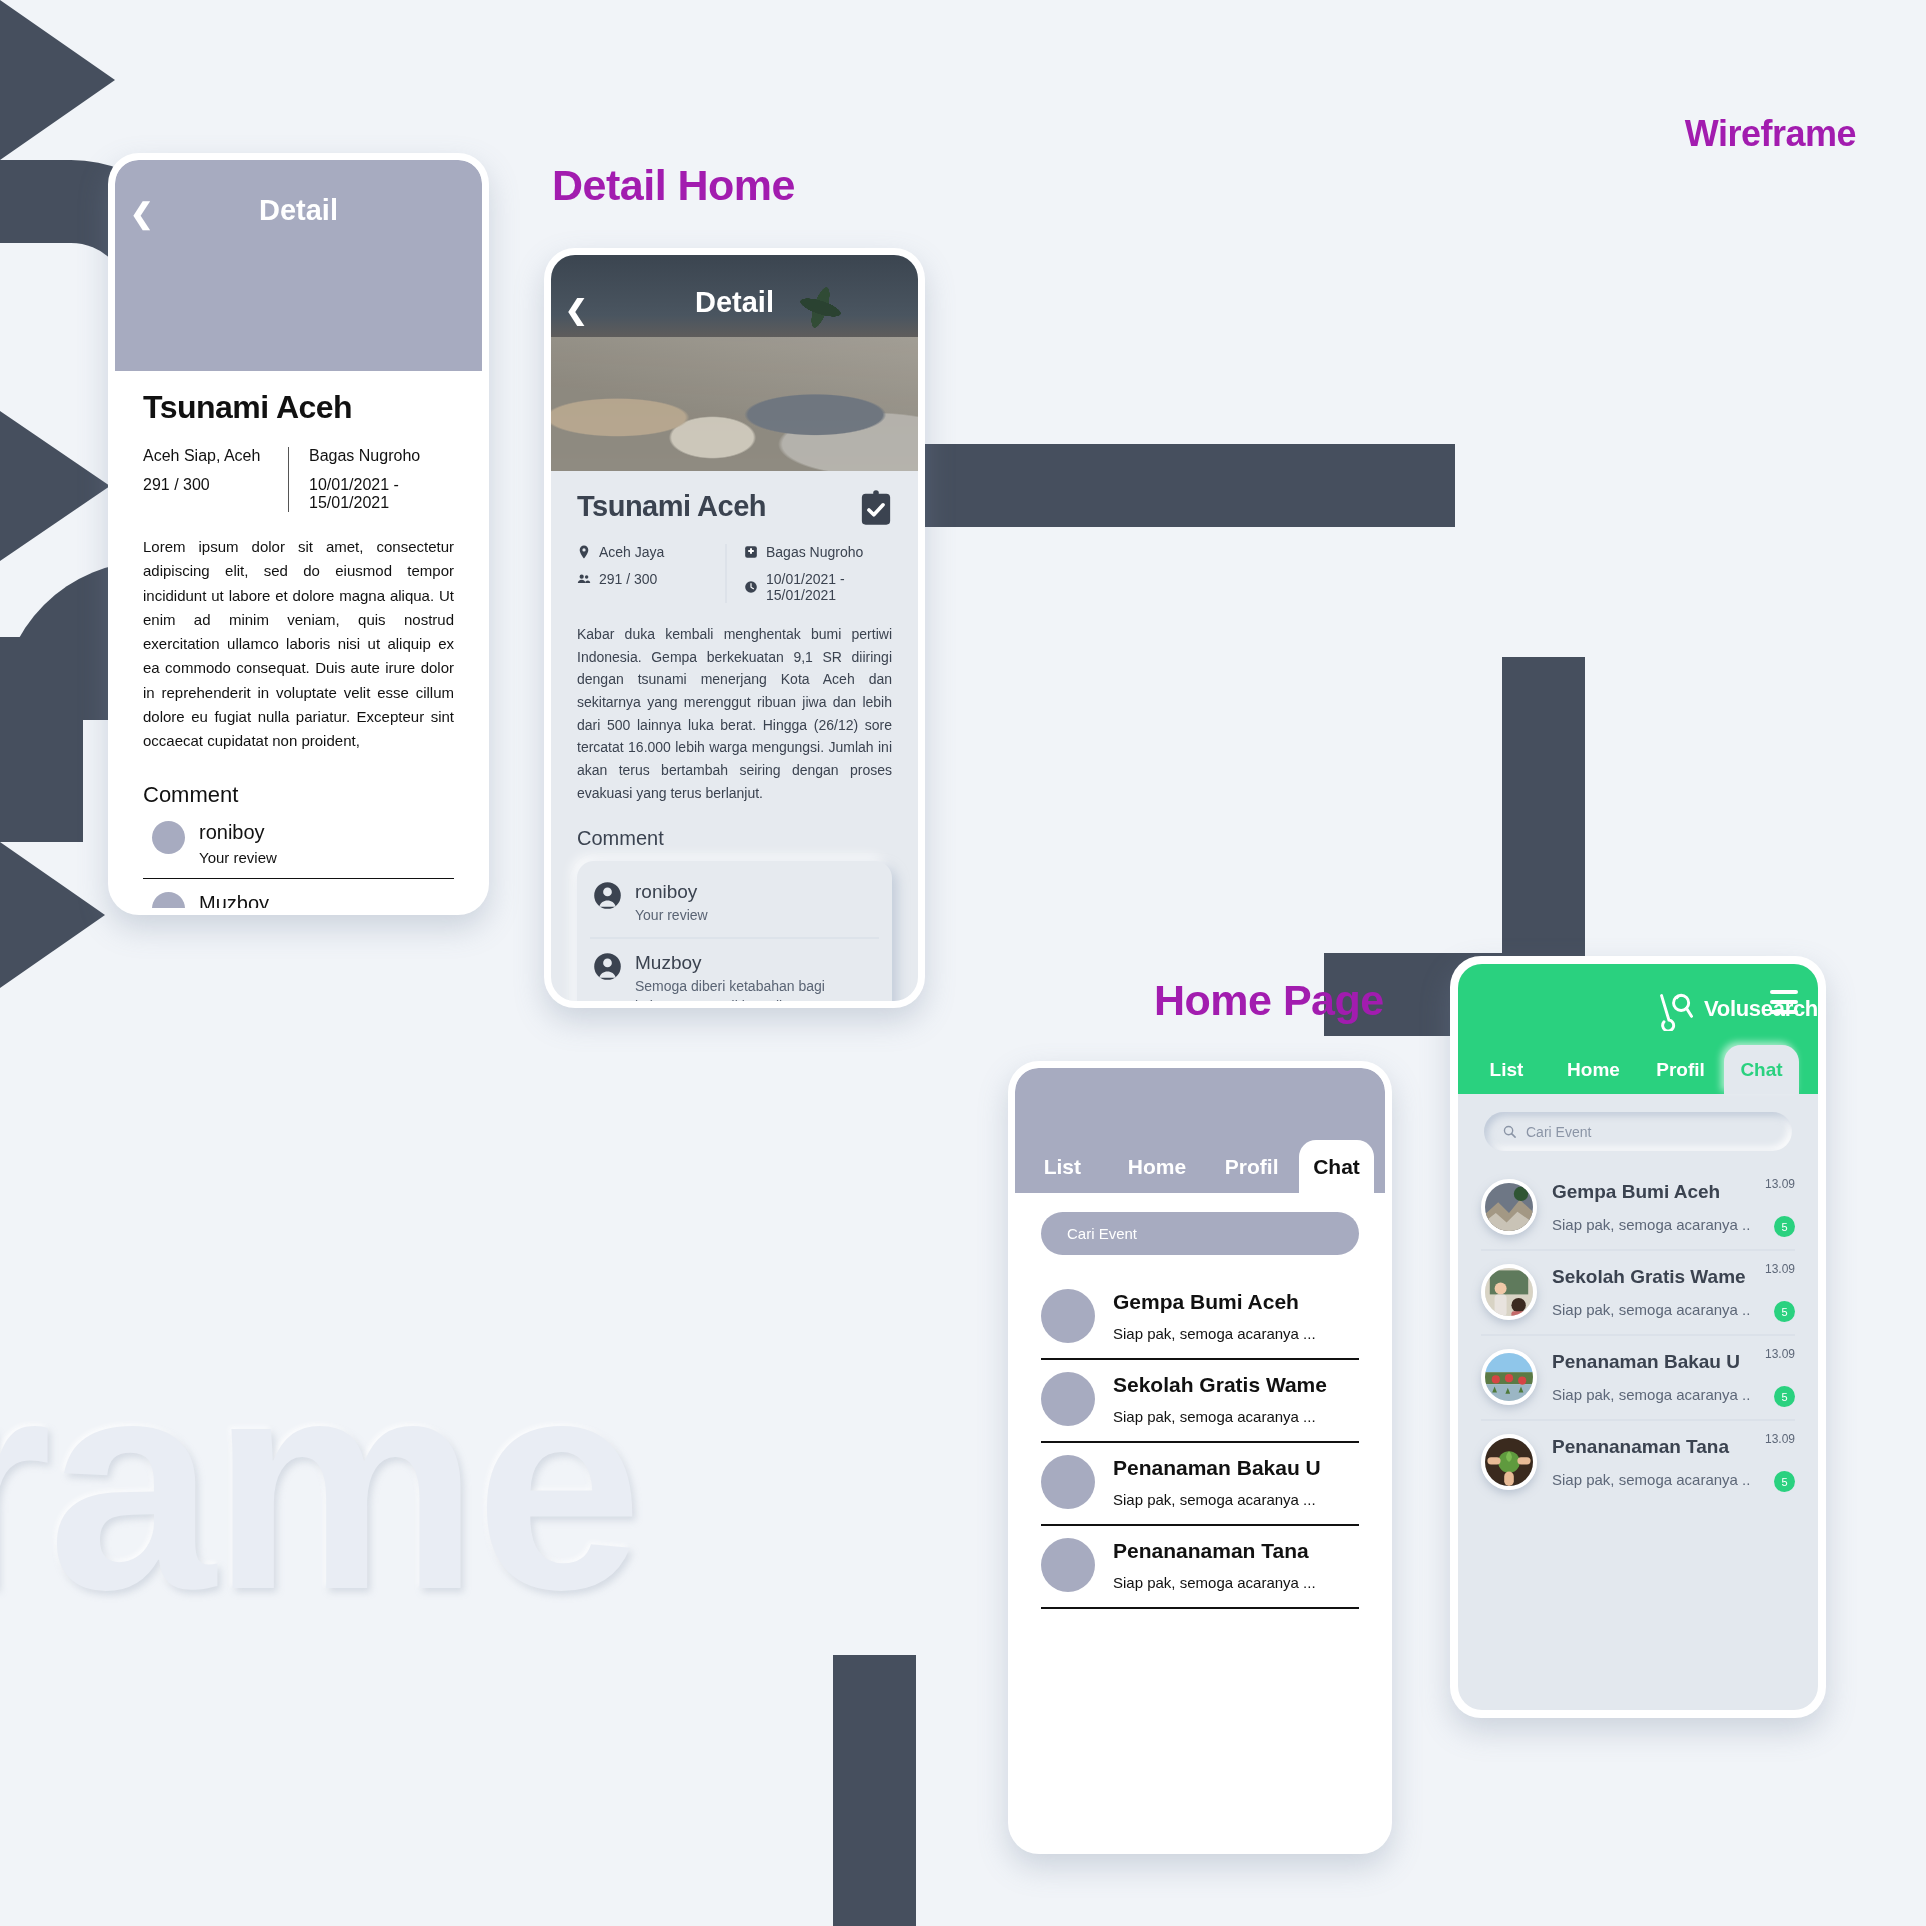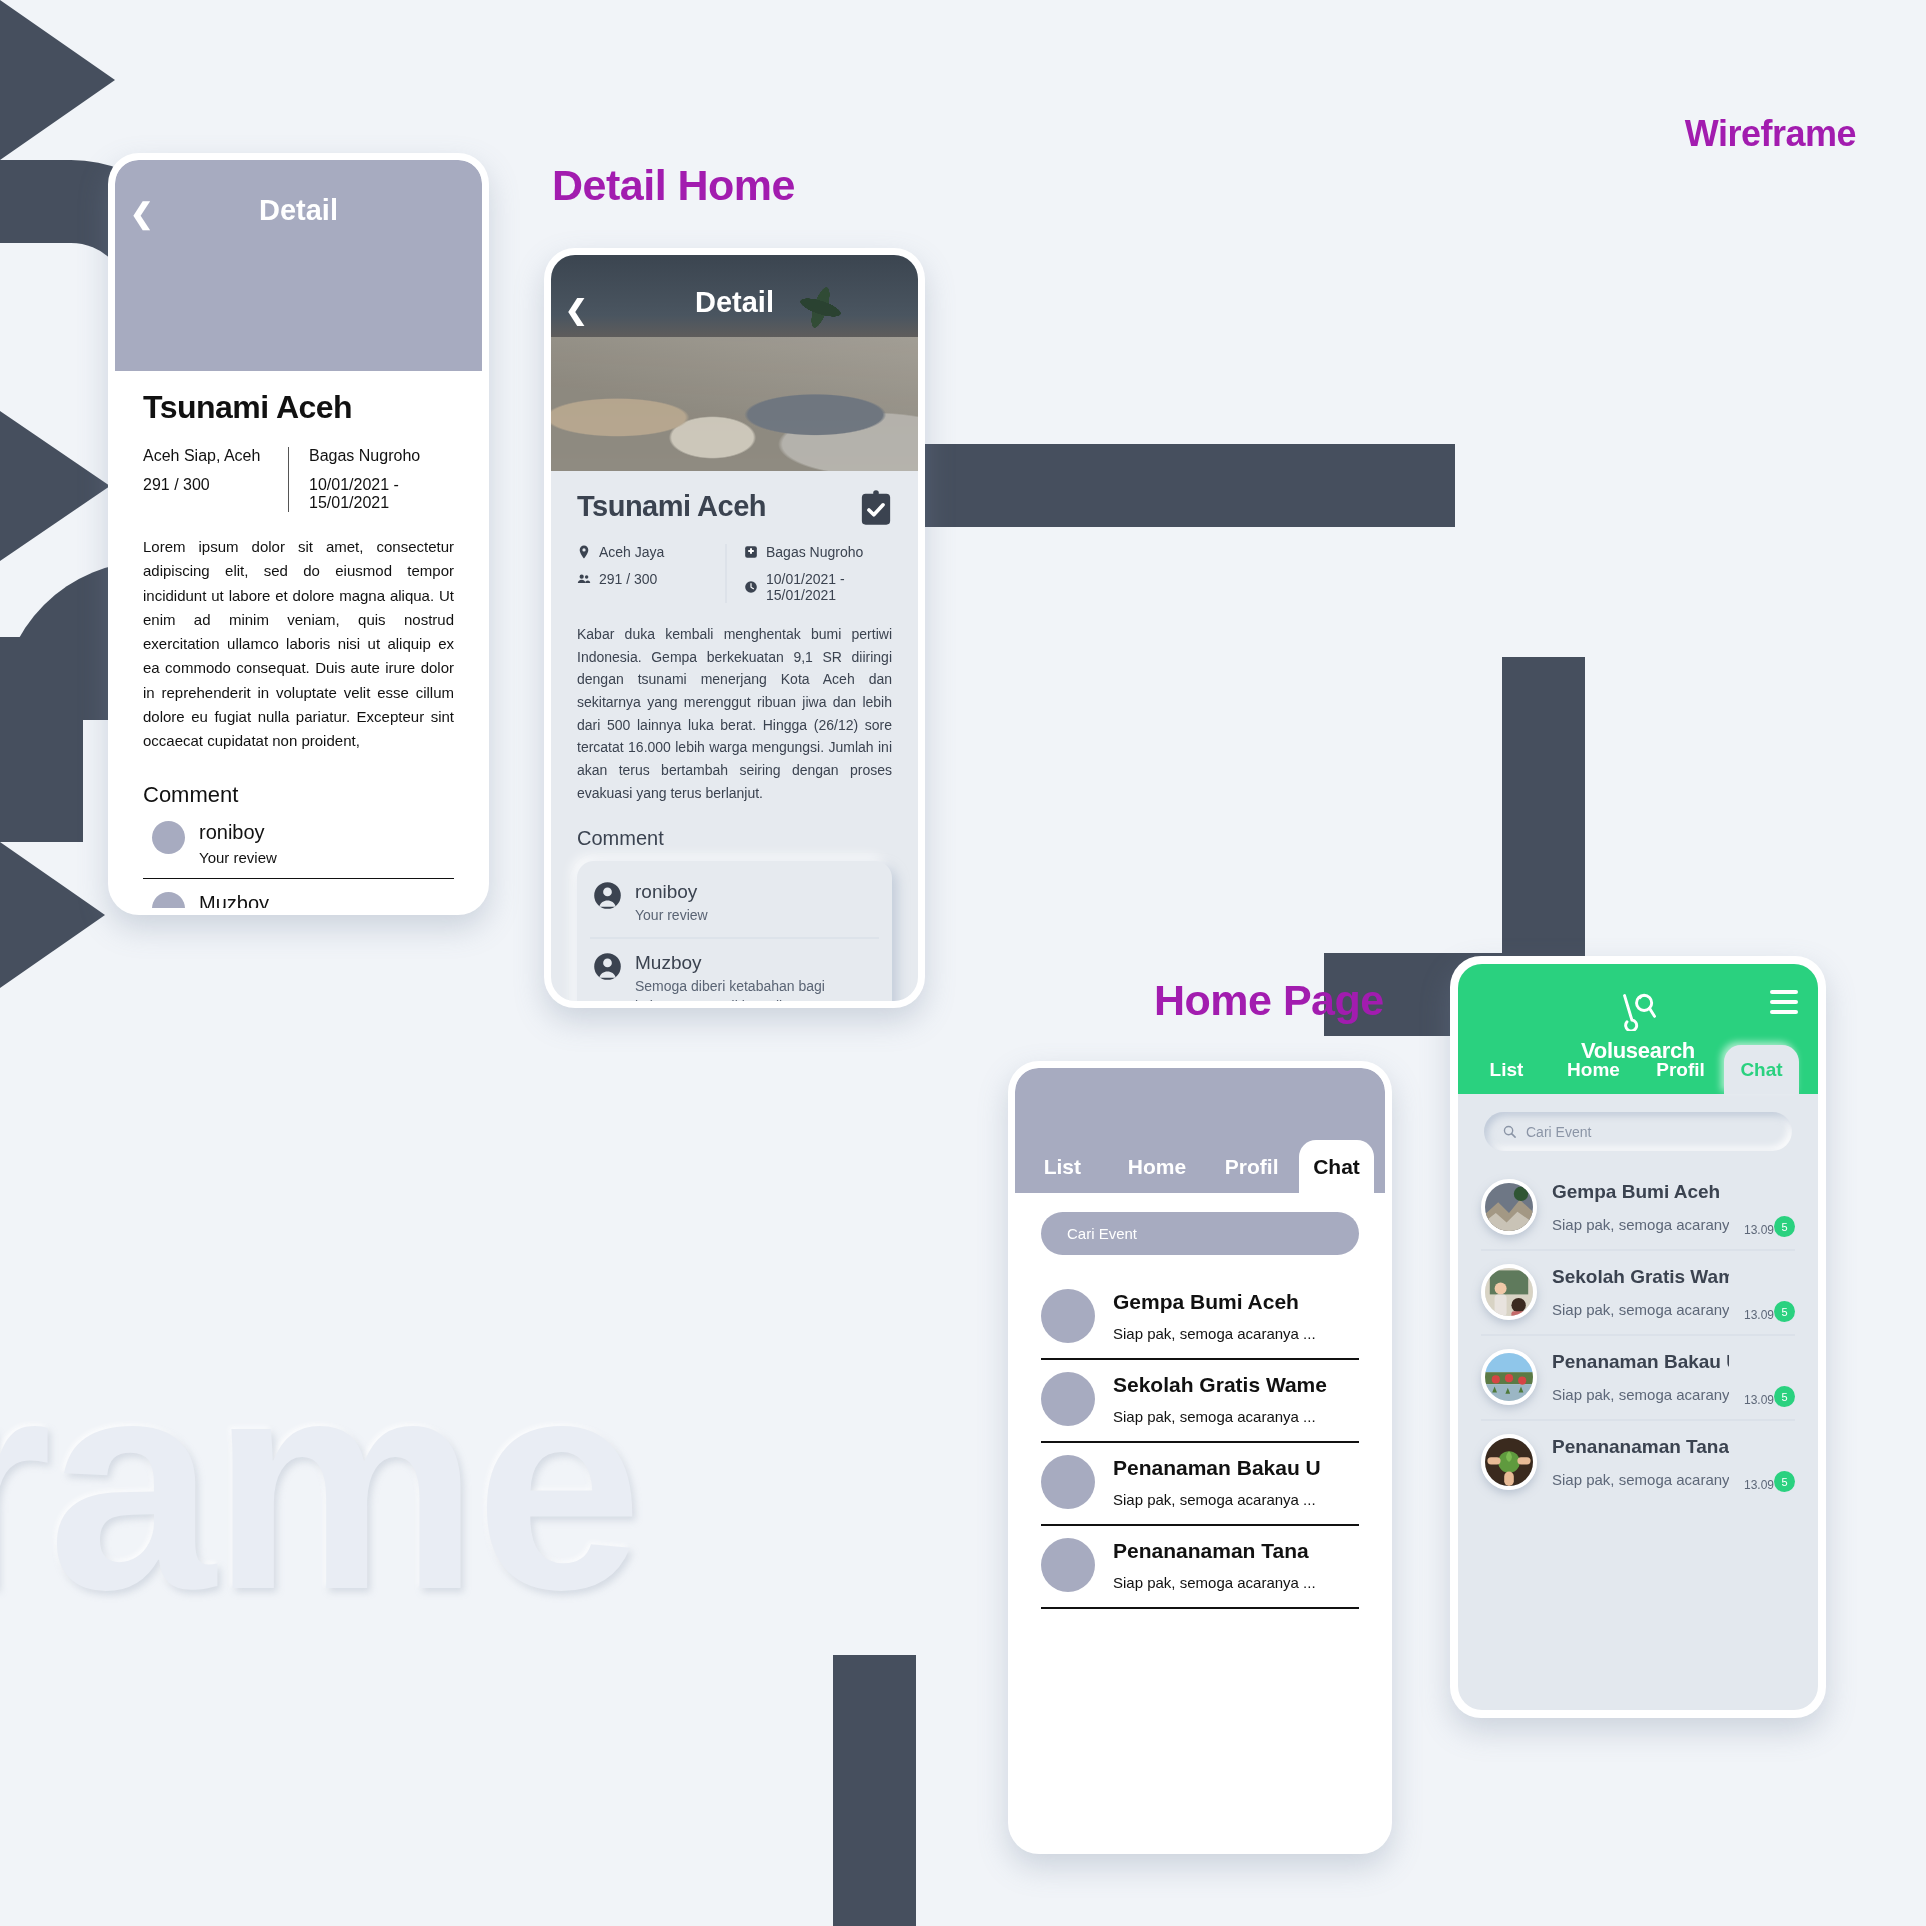--- a/index.html
+++ b/index.html
@@ -196,21 +196,21 @@
   .wc-list{ margin:22px 26px 0 26px; }
   .wc-item{ display:flex; gap:18px; align-items:center; padding:12px 0 15px 0; border-bottom:2px solid #111; }
   .wc-ava{ width:54px; height:54px; border-radius:50%; background:#a7abc0; flex:0 0 54px; }
   .wc-name{ font-size:21px; font-weight:700; color:#111; }
   .wc-msg{ font-size:15px; color:#111; margin-top:11px; }
 
   
   #phone-mk-chat{ left:1450px; top:956px; width:376px; height:762px; padding:8px; background:#fff;}
   .gc-inner{ width:100%; height:100%; border-radius:24px; overflow:hidden; background:#e3e8ee; position:relative; }
   .gc-head{ height:130px; background:#2ad17f; position:relative; }
-  .gc-logo-wrap{ position:absolute; left:0; right:0; top:23px; display:flex; align-items:center; justify-content:space-between; gap:7px;flex-direction:column;}
+  .gc-logo-wrap{ position:absolute; left:0; right:0; top:23px; display:flex; align-items:center; justify-content:flex-end; gap:7px;}
   .gc-logo-mark{ width:44px; height:44px; }
   .gc-logo-text{ color:#fff; font-size:22px; font-weight:700; letter-spacing:-0.3px; }
   .gc-burger{ position:absolute; right:20px; top:26px; width:28px; }
   .gc-burger i{ display:block; height:4px; background:#fff; border-radius:2px; margin-bottom:6px; }
   .gc-tabs{ position:absolute; left:0; right:0; bottom:0; height:49px; display:flex; align-items:flex-end; padding:0 5px; }
   .gc-tab{ flex:1; text-align:center; color:#fff; font-size:19px; font-weight:600; line-height:49px; }
   .gc-tab.active{
     flex:0 0 75px; background:#e3e8ee; color:#2ad17f;
     border-top-left-radius:17px; border-top-right-radius:17px; margin-right:14px;
     box-shadow:-3px -3px 7px rgba(255,255,255,.6);
@@ -222,21 +222,21 @@
   }
   .gc-list{ margin:15px 23px 0 23px; }
   .gc-item{ display:flex; align-items:center; gap:15px; padding:11px 0 12px 0; border-bottom:2px solid #dbe1e9; }
   .gc-ava{
     width:56px; height:56px; flex:0 0 56px; border-radius:50%;
     border:4px solid #fff; box-shadow:0 4px 9px rgba(150,163,184,.5); overflow:hidden;
   }
   .gc-txt{ flex:1; min-width:0; }
   .gc-name{ font-size:19px; font-weight:700; color:#3b4350; white-space:nowrap; overflow:hidden; }
   .gc-msg{ font-size:15px; color:#5d6778; margin-top:13px; white-space:nowrap; overflow:hidden; }
-  .gc-right{ display:flex; flex-direction:row; align-items:flex-end; justify-content:center; height:60px; }
+  .gc-right{ display:flex; flex-direction:column; align-items:flex-end; justify-content:space-between; height:60px; }
   .gc-time{ font-size:12px; color:#5d6778; }
   .gc-badge{
     width:21px; height:21px; border-radius:50%; background:#2ad17f; color:#fff;
     font-size:11px; display:flex; align-items:center; justify-content:center;
   }
 </style>
 </head>
 <body>
 
 <div class="ghost-word">rame</div>

